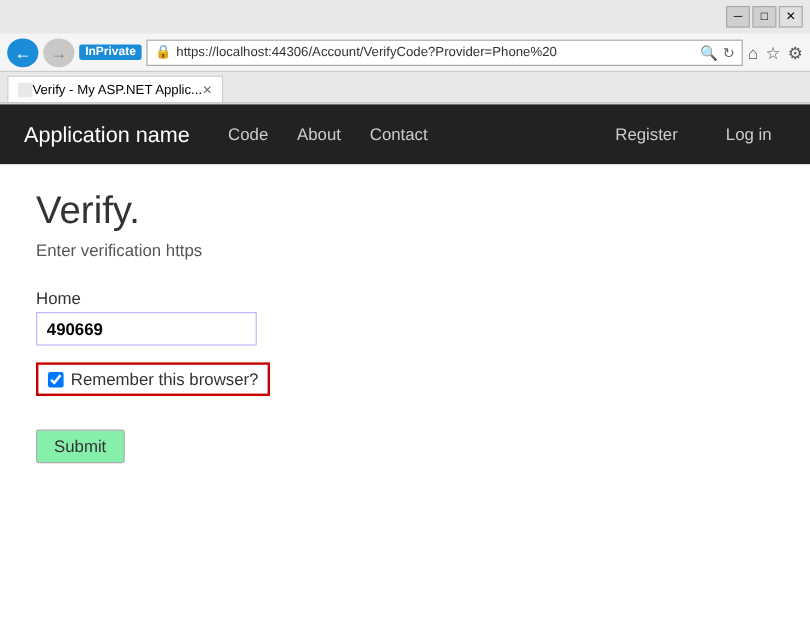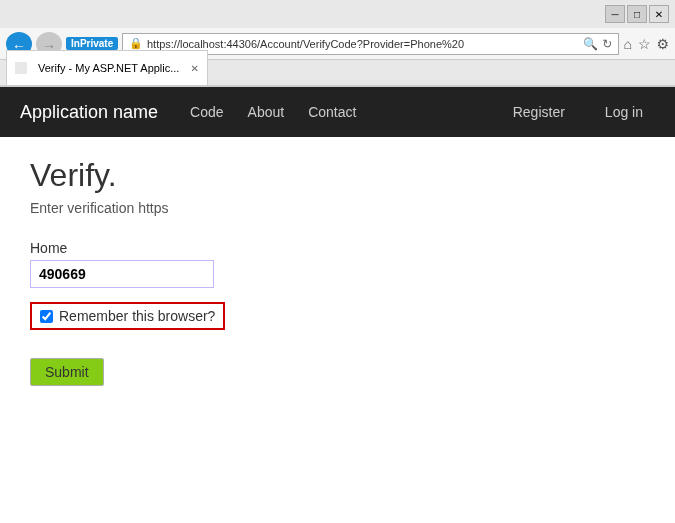--- a/index.html
+++ b/index.html
@@ -15,21 +15,21 @@
     .nav-bar { display: flex; align-items: center; padding: 3px 6px; gap: 4px; height: 32px; background: #f5f5f5; border-bottom: 1px solid #ccc; }
     .nav-btn { width: 26px; height: 24px; background: #1a8cd8; border-radius: 50%; display: flex; align-items: center; justify-content: center; cursor: pointer; color: white; font-size: 14px; font-weight: bold; }
     .nav-btn.fwd { background: #c8c8c8; color: #888; }
     .inprivate-badge { background: #1a8cd8; color: white; font-size: 10px; padding: 1px 5px; border-radius: 2px; font-weight: bold; }
     .address-bar { flex: 1; height: 22px; border: 1px solid #aaa; background: white; padding: 0 6px; font-size: 11px; display: flex; align-items: center; gap: 4px; }
     .address-text { flex: 1; font-size: 11px; color: #333; overflow: hidden; white-space: nowrap; text-overflow: ellipsis; }
     .address-icons { display: flex; gap: 4px; color: #666; font-size: 12px; }
     .toolbar-icons { display: flex; gap: 6px; color: #555; font-size: 14px; }
 
     .tab-bar { display: flex; align-items: flex-end; padding: 0 6px; height: 26px; background: #e8e8e8; border-bottom: 1px solid #ccc; gap: 2px; }
-    .tab { display: flex; align-items: center; background: white; border: 1px solid #ccc; border-bottom: none; padding: 3px 8px; font-size: 11px; height: 35px; gap: 11px; cursor: pointer; }
+    .tab { display: flex; align-items: center; background: white; border: 1px solid #ccc; border-bottom: none; padding: 3px 8px; font-size: 11px; height: 22px; gap: 0; cursor: pointer; }
     .tab-favicon { width: 12px; height: 12px; background: #e8e8e8; display: inline-block; }
     .tab-close { font-size: 10px; color: #666; cursor: pointer; }
 
     
     .app-navbar { background: #222; color: #ccc; display: flex; align-items: center; padding: 0 20px; height: 50px; }
     .app-brand { color: #fff; font-size: 18px; margin-right: 20px; text-decoration: none; padding: 26px 0; }
     .app-nav-links { display: flex; gap: 0; }
     .app-nav-link { color: #ccc; text-decoration: none; padding: 15px 12px; font-size: 14px; display: block; }
     .app-nav-right { margin-left: auto; display: flex; gap: 16px; }
 
@@ -38,21 +38,21 @@
     .page-title { font-size: 32px; font-weight: 300; margin-bottom: 6px; color: #333; }
     .page-subtitle { color: #555; margin-bottom: 24px; font-size: 14px; }
     .form-group { margin-bottom: 14px; }
     .form-label { display: block; margin-bottom: 4px; font-size: 14px; color: #333; }
     .form-input { width: 184px; height: 28px; border: 1px solid #c4b5fd; padding: 4px 8px; font-size: 14px; outline: none; font-weight: bold; }
 
     .checkbox-group { display: flex; align-items: center; gap: 6px; border: 2px solid #cc0000; padding: 4px 8px; display: inline-flex; margin-bottom: 14px; }
     .checkbox-group input[type="checkbox"] { width: 13px; height: 13px; cursor: pointer; }
     .checkbox-label { font-size: 14px; color: #333; }
 
-    .submit-btn { padding: 5px 14px; background: #84cc16; border: 1px solid #adadad; font-size: 14px; cursor: pointer; color: #333; border-radius: 2px; }
+    .submit-btn { padding: 5px 14px; background: #86efac; border: 1px solid #adadad; font-size: 14px; cursor: pointer; color: #333; border-radius: 2px; }
   </style>
 </head>
 <body>
 
 <div class="browser-chrome">
 
   <div class="title-bar">
     <span style="font-size:12px;color:#333;"></span>
     <div class="title-bar-controls">
       <div class="title-bar-btn">─</div>

